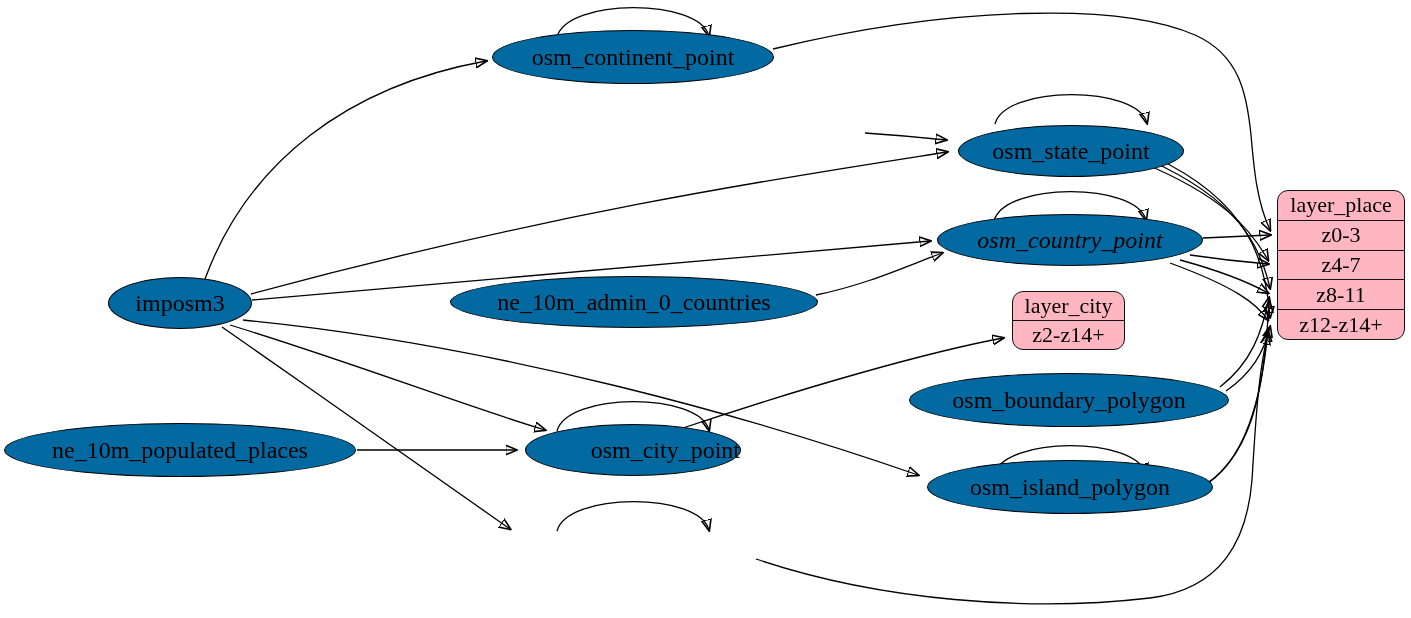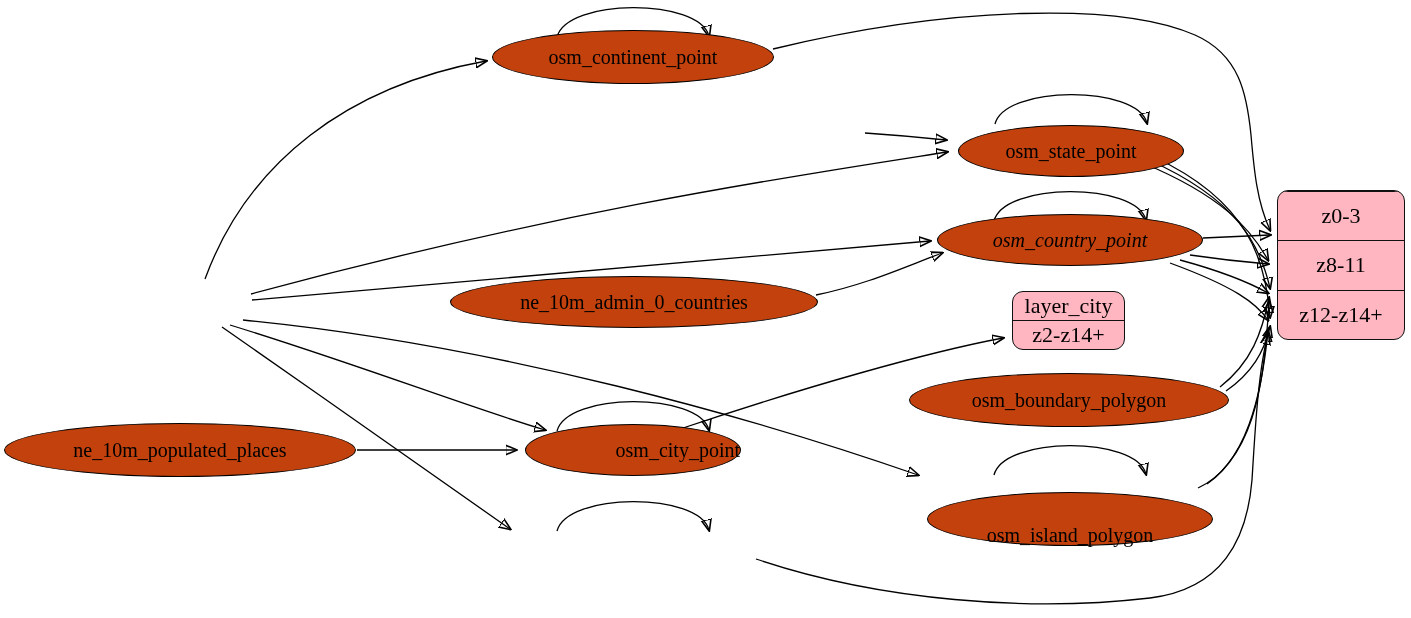--- a/index.html
+++ b/index.html
@@ -5,23 +5,23 @@
   html,body { margin:0; padding:0; background:#ffffff; }
   .canvas {
     position:relative; width:1411px; height:618px; background:#ffffff;
     font-family:"Liberation Serif","DejaVu Serif",serif; color:#000;
     overflow:hidden;
   }
   svg.edges { position:absolute; left:0; top:0; width:1411px; height:618px; }
   svg.edges path { fill:none; stroke:#000; stroke-width:1.3; }
   .enode {
     position:absolute; box-sizing:border-box;
-    border:1.5px solid #000; border-radius:50%; background:#c2410c;
+    border:1.5px solid #000; border-radius:50%; background:#0369a1;
     display:flex; align-items:center; justify-content:center;
-    font-size:20px; line-height:1; white-space:nowrap;
+    font-size:24px; line-height:1; white-space:nowrap;
   }
   .record {
     position:absolute; box-sizing:border-box;
     background:#ffb6c1; border:1.8px solid #111;
     border-radius:11px; overflow:hidden;
     display:flex; flex-direction:column;
     font-size:22px; line-height:1;
   }
   .rec-title, .rec-row {
     flex:1; display:flex; align-items:center; justify-content:center;
@@ -77,40 +77,45 @@
 
   <div class="enode" style="left:492px;top:30px;width:282px;height:54px;">
     <span>osm_continent_point</span>
   </div>
   <div class="enode" style="left:958px;top:125px;width:226px;height:52px;">
     <span>osm_state_point</span>
   </div>
   <div class="enode" style="left:937px;top:214px;width:266px;height:52px;font-style:italic;">
     <span>osm_country_point</span>
   </div>
+  <div class="enode" style="left:108px;top:277px;width:144px;height:52px;">
+    <span>imposm3</span>
+  </div>
   <div class="enode" style="left:450px;top:276px;width:368px;height:52px;">
     <span>ne_10m_admin_0_countries</span>
   </div>
   <div class="enode" style="left:909px;top:373px;width:320px;height:54px;">
     <span>osm_boundary_polygon</span>
   </div>
-  <div class="enode" style="left:927px;top:492px;width:286px;height:54px;align-items:flex-end;">
+  <div class="enode" style="left:927px;top:460px;width:286px;height:54px;">
     <span>osm_island_polygon</span>
   </div>
   <div class="enode" style="left:4px;top:423px;width:352px;height:54px;">
     <span>ne_10m_populated_places</span>
   </div>
   <div class="enode" style="left:525px;top:424px;width:216px;height:52px;justify-content:flex-end;">
     <span>osm_city_point</span>
   </div>
 
   <div class="record" style="left:1012px;top:291px;width:113px;height:59px;">
     <div class="rec-title">layer_city</div>
     <div class="rec-row">z2-z14+</div>
   </div>
 
   <div class="record" style="left:1277px;top:190px;width:128px;height:150px;">
+    <div class="rec-title">layer_place</div>
     <div class="rec-row">z0-3</div>
+    <div class="rec-row">z4-7</div>
     <div class="rec-row">z8-11</div>
     <div class="rec-row">z12-z14+</div>
   </div>
 
 </div>
 
 </body></html>

